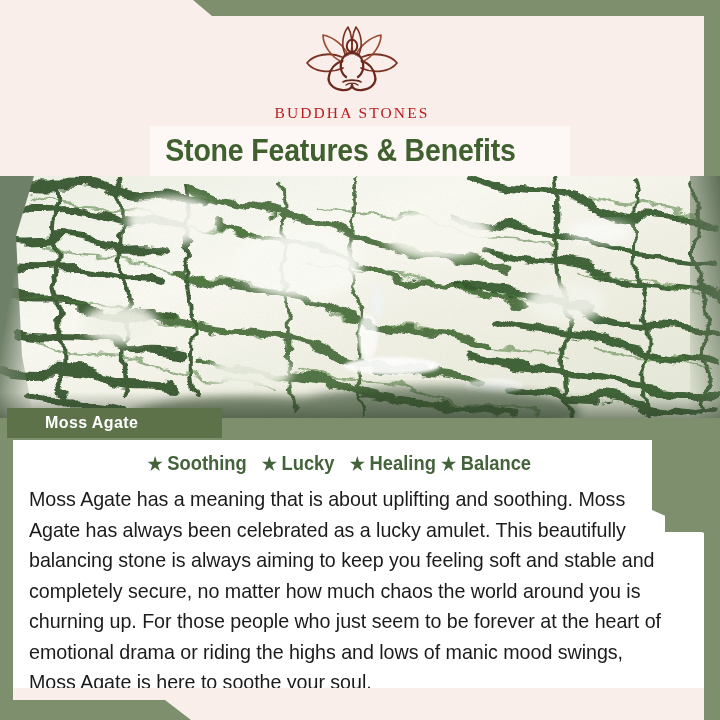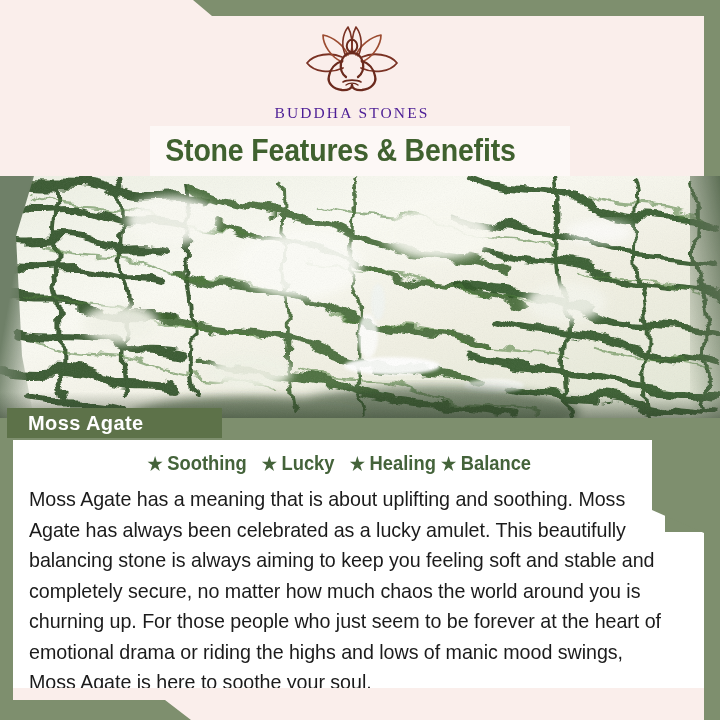--- a/index.html
+++ b/index.html
@@ -48,21 +48,21 @@
     display: flex;
     flex-direction: column;
     align-items: center;
   }
   .logo-mark { width: 116px; height: 76px; display: block; }
   .logo-word {
     margin-top: 6px;
     font-family: "Liberation Serif", serif;
     font-size: 15.5px;
     letter-spacing: 2.1px;
-    color: #4c1d95;
+    color: #b91c1c;
     font-weight: 400;
   }
 
   
   .headline-box {
     position: absolute;
     left: 150px;
     top: 126px;
     width: 420px;
     height: 50px;
@@ -114,24 +114,24 @@
     position: absolute;
     left: 7px;
     top: 408px;
     width: 215px;
     height: 30px;
     background: #5d7249;
     display: flex;
     align-items: center;
   }
   .stone-tag-text {
-    margin-left: 21px;
+    margin-left: 38px;
     color: #ffffff;
     font-weight: 700;
-    font-size: 20px;
+    font-size: 16px;
     letter-spacing: 0.4px;
   }
 
   
   .desc-card {
     position: absolute;
     left: 13px;
     top: 440px;
     width: 691px;
     height: 248px;

